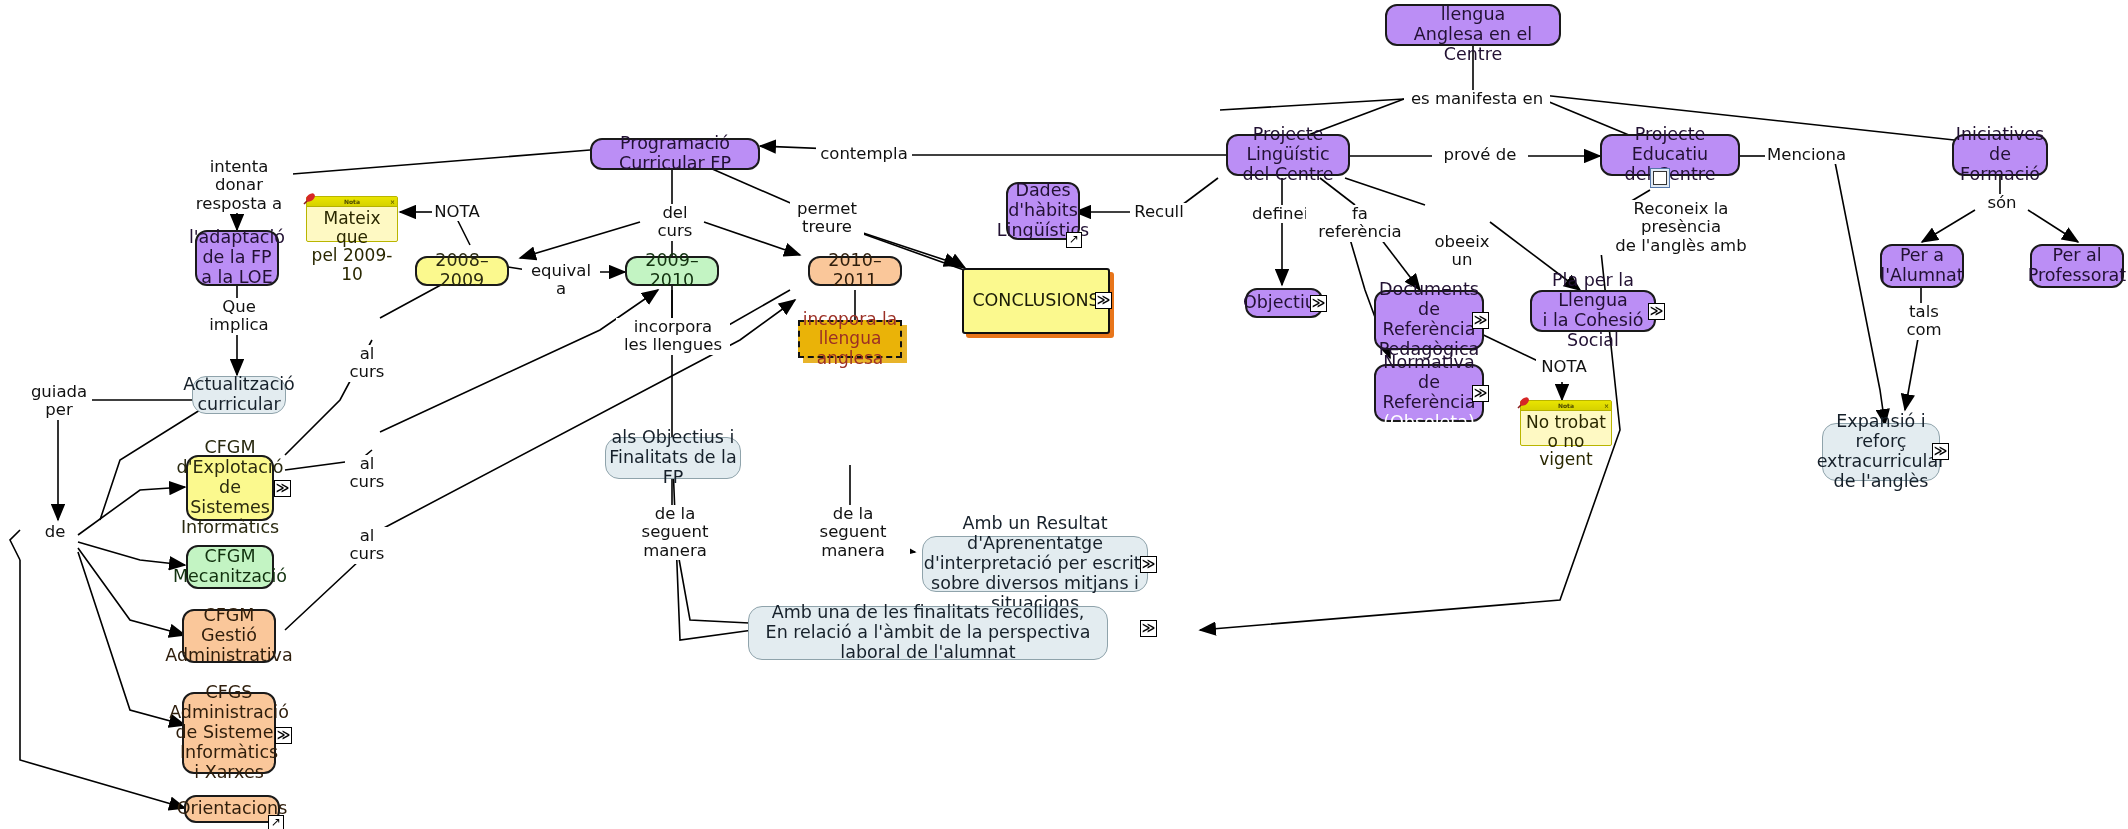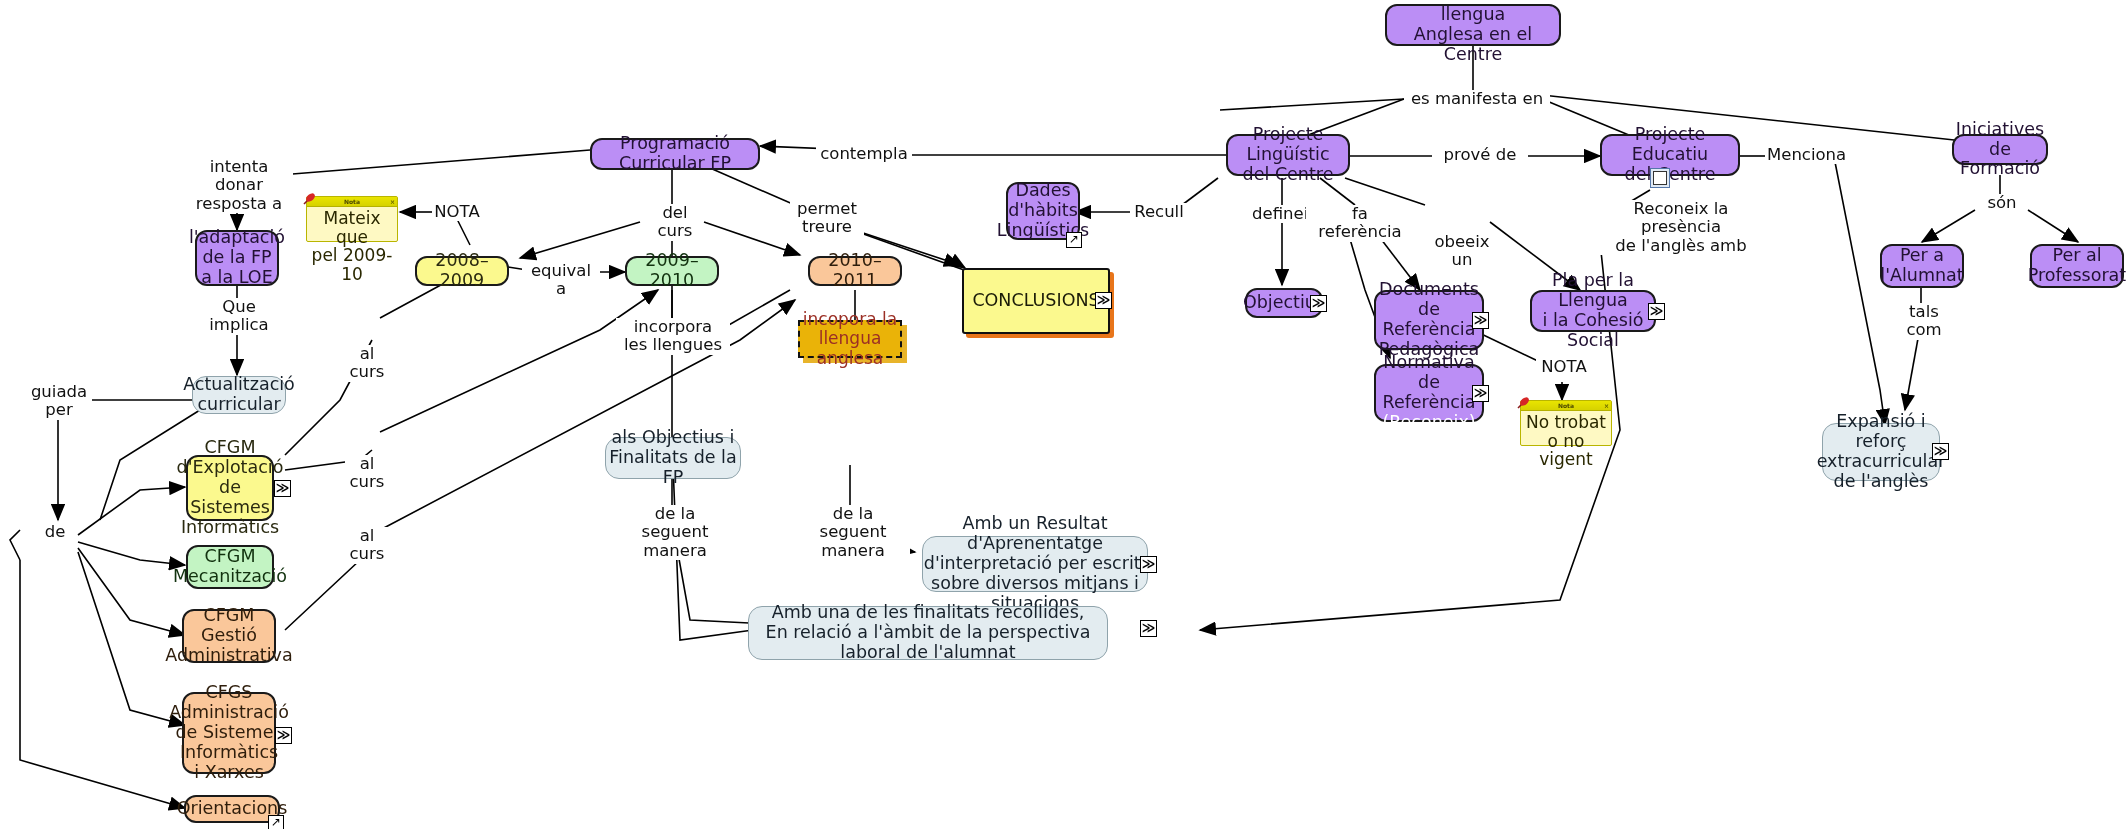--- a/index.html
+++ b/index.html
@@ -162,21 +162,21 @@
   </div>
 
   <div class="node n-purple" style="left:1600px;top:134px;width:140px;height:42px;">
     <span>Projecte Educatiu
 del Centre</span>
   </div>
   <div class="badge-doc" style="left:1650px;top:168px;">
       <div class="inner"></div>
     </div>
 
-  <div class="node n-purple" style="left:1952px;top:134px;width:96px;height:31px;">
+  <div class="node n-purple" style="left:1952px;top:134px;width:96px;height:42px;">
     <span>Iniciatives
 de Formació</span>
   </div>
 
   <div class="node n-purple" style="left:195px;top:230px;width:84px;height:56px;">
     <span>l'adaptació
 de la FP
 a la LOE</span>
   </div>
 
@@ -201,21 +201,21 @@
 de Referència
 Pedagògica</span>
   </div>
   <div class="badge-list" style="left:1472px;top:312px;">
     <span>≫</span>
   </div>
 
   <div class="node n-purple" style="left:1374px;top:364px;width:110px;height:58px;flex-direction:column;">
     <span>Normativa
 de Referència</span>
-    <span class="obsoleta">(Reconeix)</span>
+    <span class="obsoleta">(Obsoleta)</span>
   </div>
   <div class="badge-list" style="left:1472px;top:385px;">
     <span>≫</span>
   </div>
 
   <div class="node n-purple" style="left:1530px;top:290px;width:126px;height:42px;">
     <span>Pla per la Llengua
 i la Cohesió Social</span>
   </div>
   <div class="badge-list" style="left:1648px;top:303px;">

